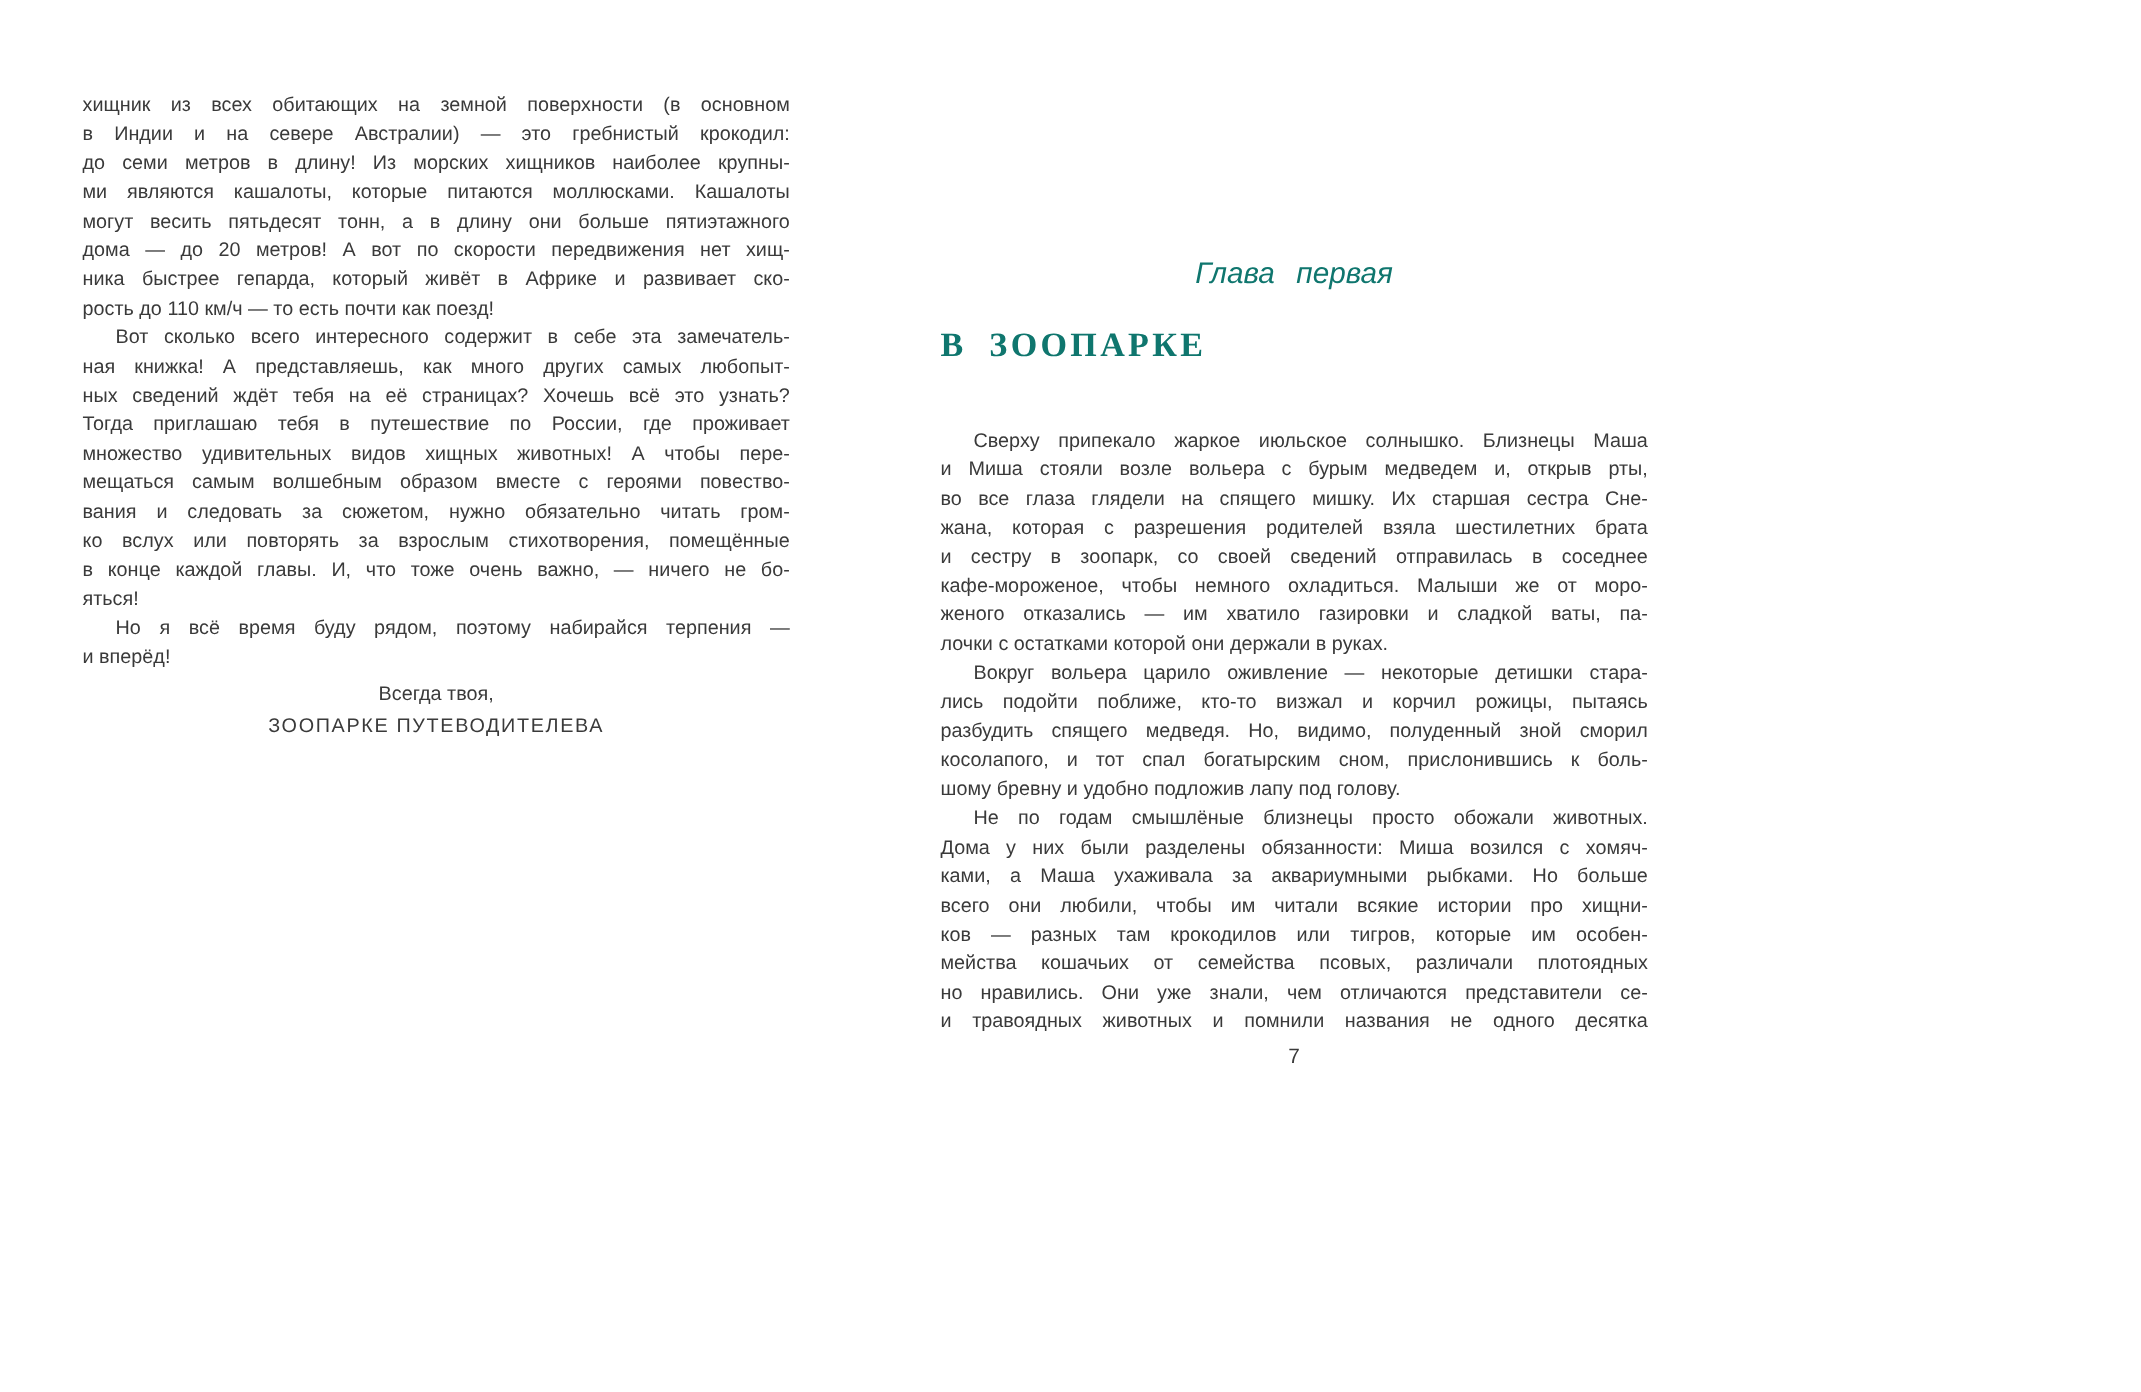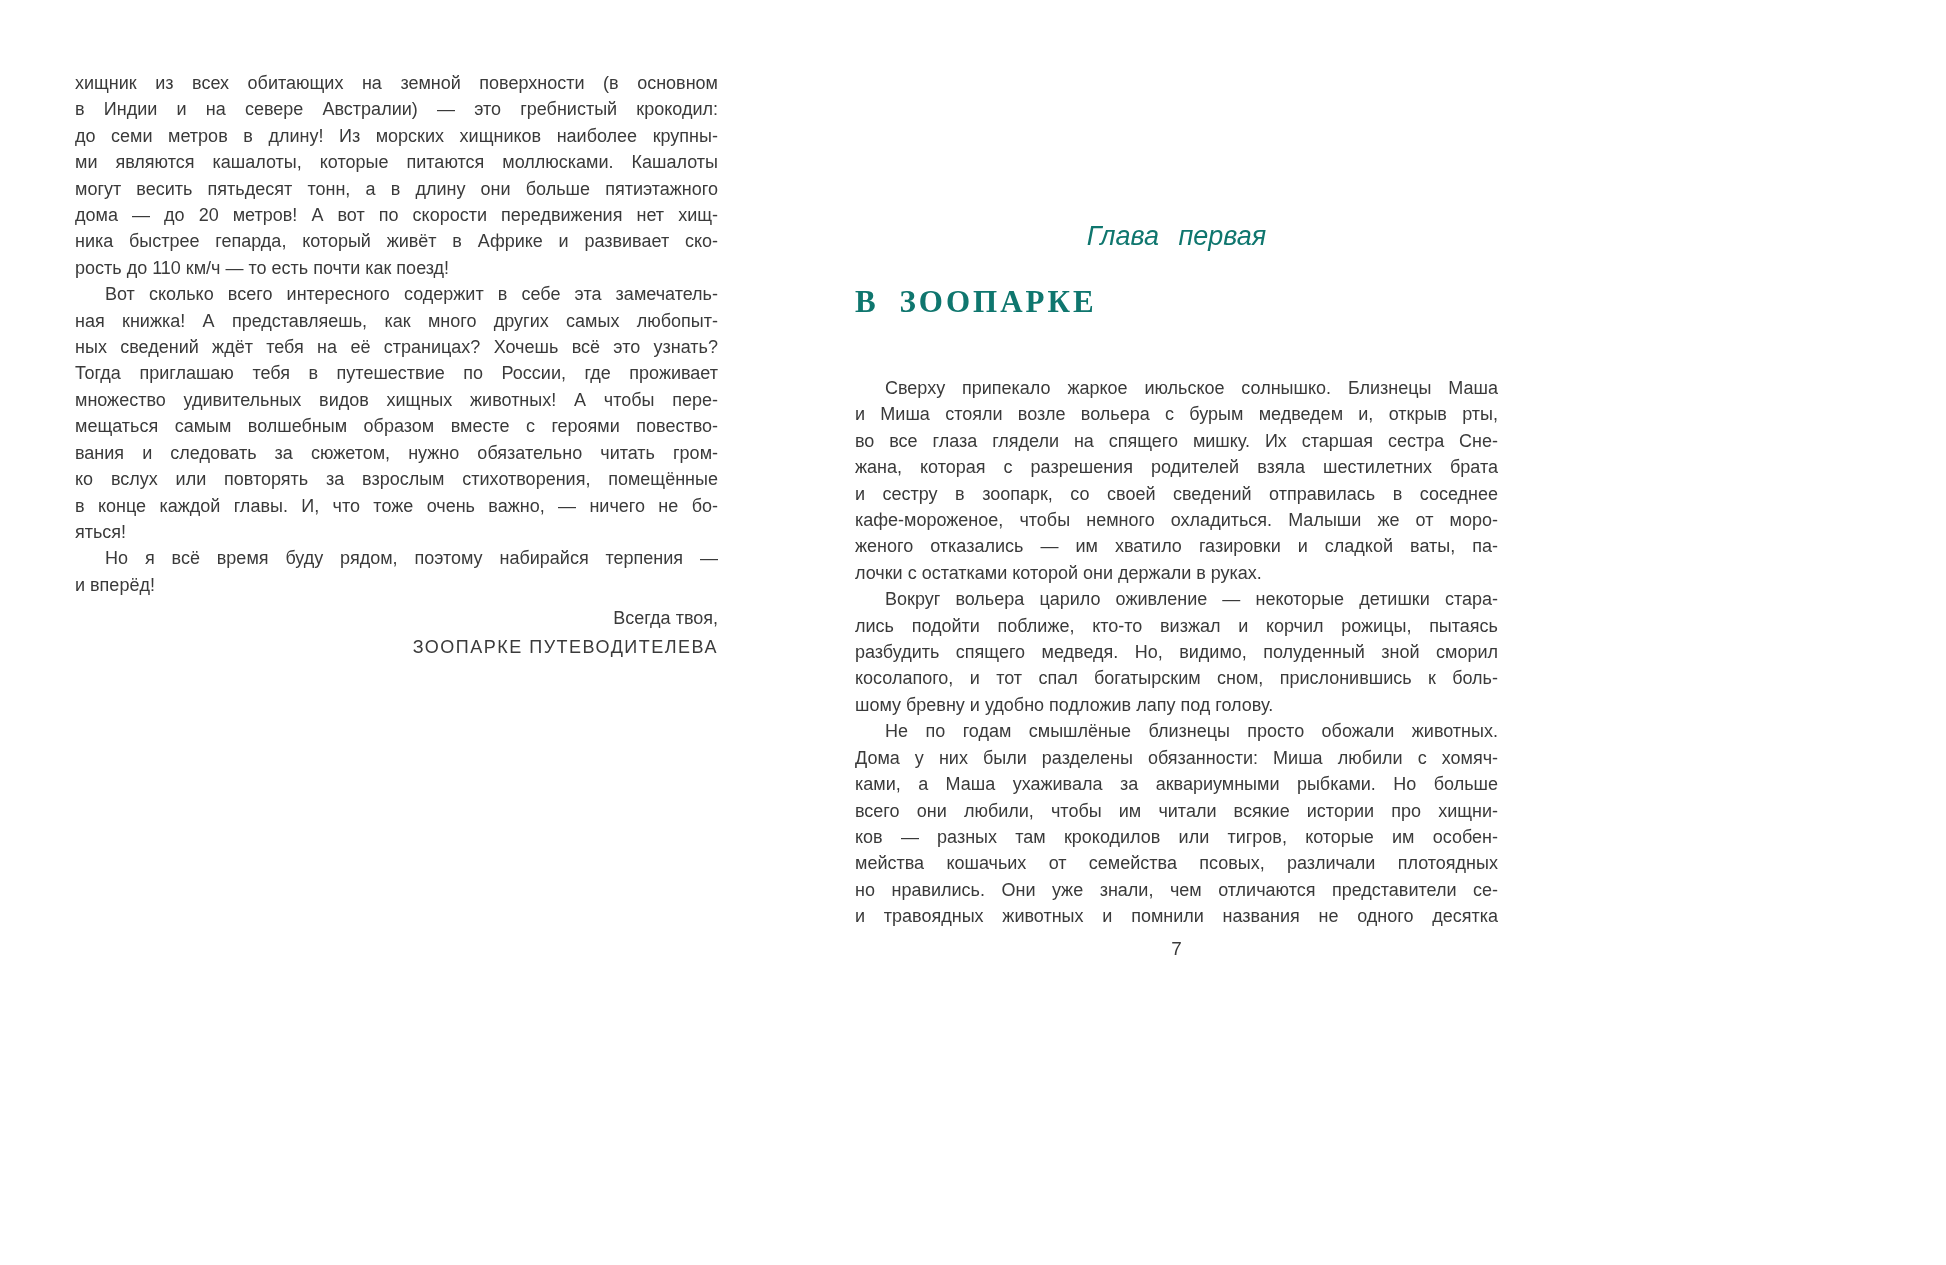--- a/index.html
+++ b/index.html
@@ -5,37 +5,38 @@
   * { margin: 0; padding: 0; box-sizing: border-box; }
   html, body { background: #ffffff; }
   .canvas {
     position: relative;
     width: 1946px;
     height: 990px;
     background: #ffffff;
     font-family: "Liberation Sans", "DejaVu Sans", sans-serif;
     color: #3a3a3a;
     overflow: hidden;
+    margin-top: 12px;
   }
   .text-block {
     position: absolute;
     font-size: 18px;
     line-height: 26.4px;
   }
   .left-block  { left: 75px;  top: 70px;  width: 643px; }
   .right-block { left: 855px; top: 375px; width: 643px; }
   .line {
     text-align: justify;
     text-align-last: justify;
   }
   .line.end { text-align-last: left; }
   .line.indent { text-indent: 30px; }
   .signature {
     margin-top: 6px;
-    text-align: right;
+    text-align: center;
     line-height: 29px;
   }
   .sig-name { letter-spacing: 1.5px; }
   .chapter-label {
     position: absolute;
     left: 855px; top: 221px; width: 643px;
     text-align: center;
     font-style: italic;
     font-size: 27px;
     word-spacing: 12px;
@@ -105,21 +106,21 @@
       <div class="line">и сестру в зоопарк, со своей сведений отправилась в соседнее</div>
       <div class="line">кафе-мороженое, чтобы немного охладиться. Малыши же от моро-</div>
       <div class="line">женого отказались — им хватило газировки и сладкой ваты, па-</div>
       <div class="line end">лочки с остатками которой они держали в руках.</div>
       <div class="line indent">Вокруг вольера царило оживление — некоторые детишки стара-</div>
       <div class="line">лись подойти поближе, кто-то визжал и корчил рожицы, пытаясь</div>
       <div class="line">разбудить спящего медведя. Но, видимо, полуденный зной сморил</div>
       <div class="line">косолапого, и тот спал богатырским сном, прислонившись к боль-</div>
       <div class="line end">шому бревну и удобно подложив лапу под голову.</div>
       <div class="line indent">Не по годам смышлёные близнецы просто обожали животных.</div>
-      <div class="line">Дома у них были разделены обязанности: Миша любили с хомяч-</div>
+      <div class="line">Дома у них были разделены обязанности: Миша возился с хомяч-</div>
       <div class="line">ками, а Маша ухаживала за аквариумными рыбками. Но больше</div>
       <div class="line">всего они любили, чтобы им читали всякие истории про хищни-</div>
       <div class="line">ков — разных там крокодилов или тигров, которые им особен-</div>
       <div class="line">мейства кошачьих от семейства псовых, различали плотоядных</div>
       <div class="line">но нравились. Они уже знали, чем отличаются представители се-</div>
       <div class="line">и травоядных животных и помнили названия не одного десятка</div>
     </div>
 
   <div class="page-number">7</div>
 

